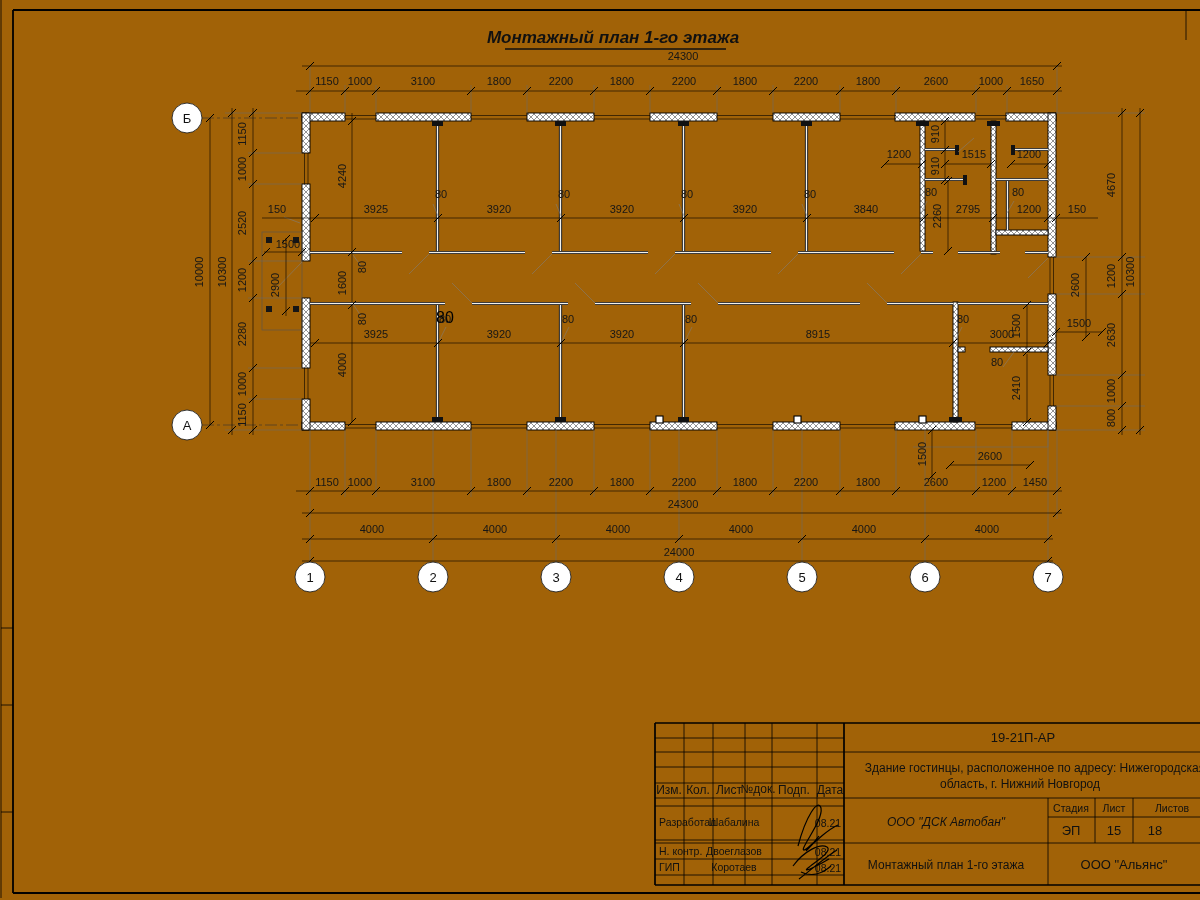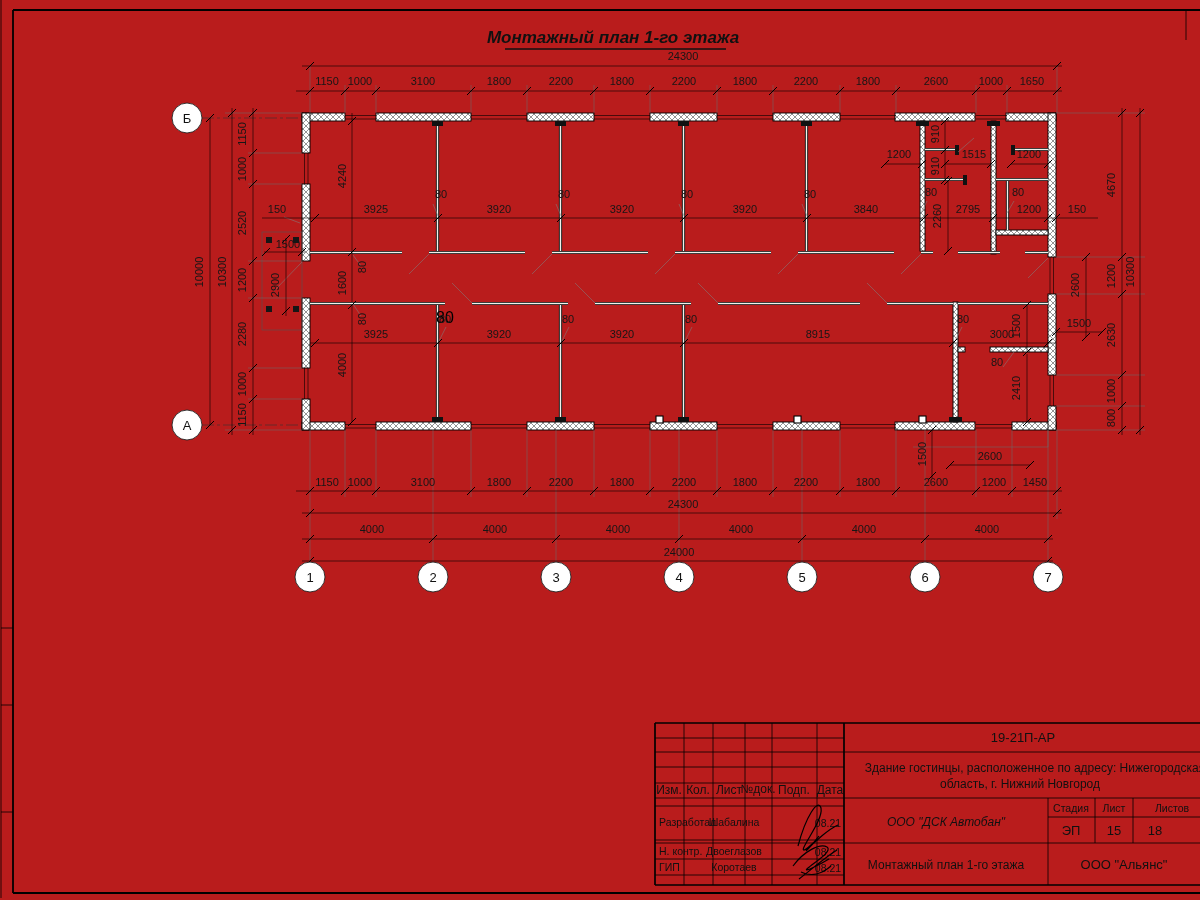--- a/index.html
+++ b/index.html
@@ -1,16 +1,16 @@
 <!DOCTYPE html>
 <html><head>
 <meta charset="utf-8">
 <style>
   html,body{margin:0;padding:0;background:#fff;}
-  #sheet{width:1200px;height:900px;position:relative;background:#b91c1c;font-family:"Liberation Sans",sans-serif;text-decoration:underline;}
+  #sheet{width:1200px;height:900px;position:relative;background:#a16207;font-family:"Liberation Sans",sans-serif;text-decoration:underline;}
   svg{display:block;}
   .wall{fill:url(#hatch);stroke:#000;stroke-width:0.9;}
   .ln{stroke:#000;stroke-width:0.6;fill:none;}
   .ext{stroke:#6b6b6b;stroke-width:0.55;fill:none;}
   .lead{stroke:#808080;stroke-width:0.55;fill:none;}
   .pout{stroke:#000;stroke-width:3.2;fill:none;}
   .pin{stroke:#f2f0ea;stroke-width:1.5;fill:none;}
   .cap{fill:#111;}
   .post{fill:#fff;stroke:#000;stroke-width:1.1;}
   .ppost{fill:#161616;}

